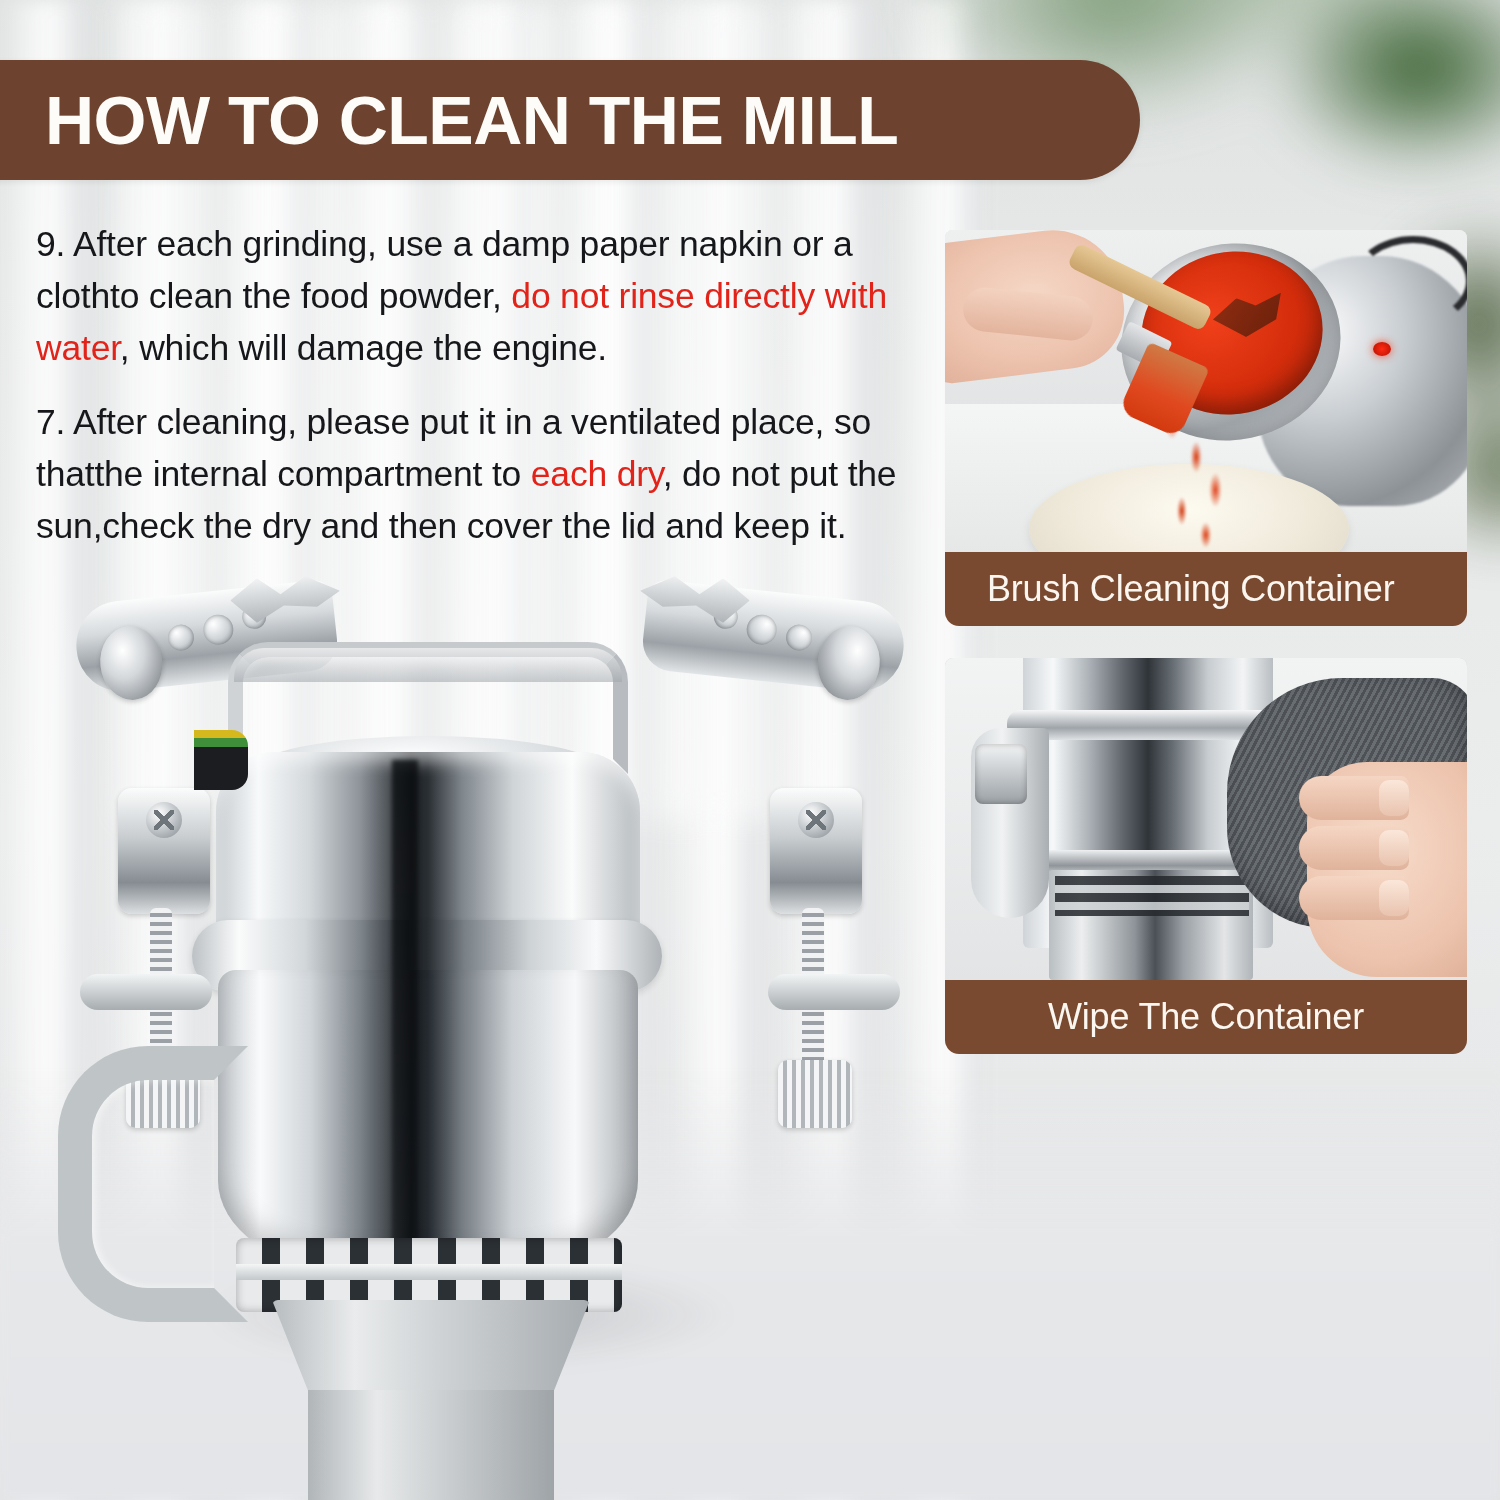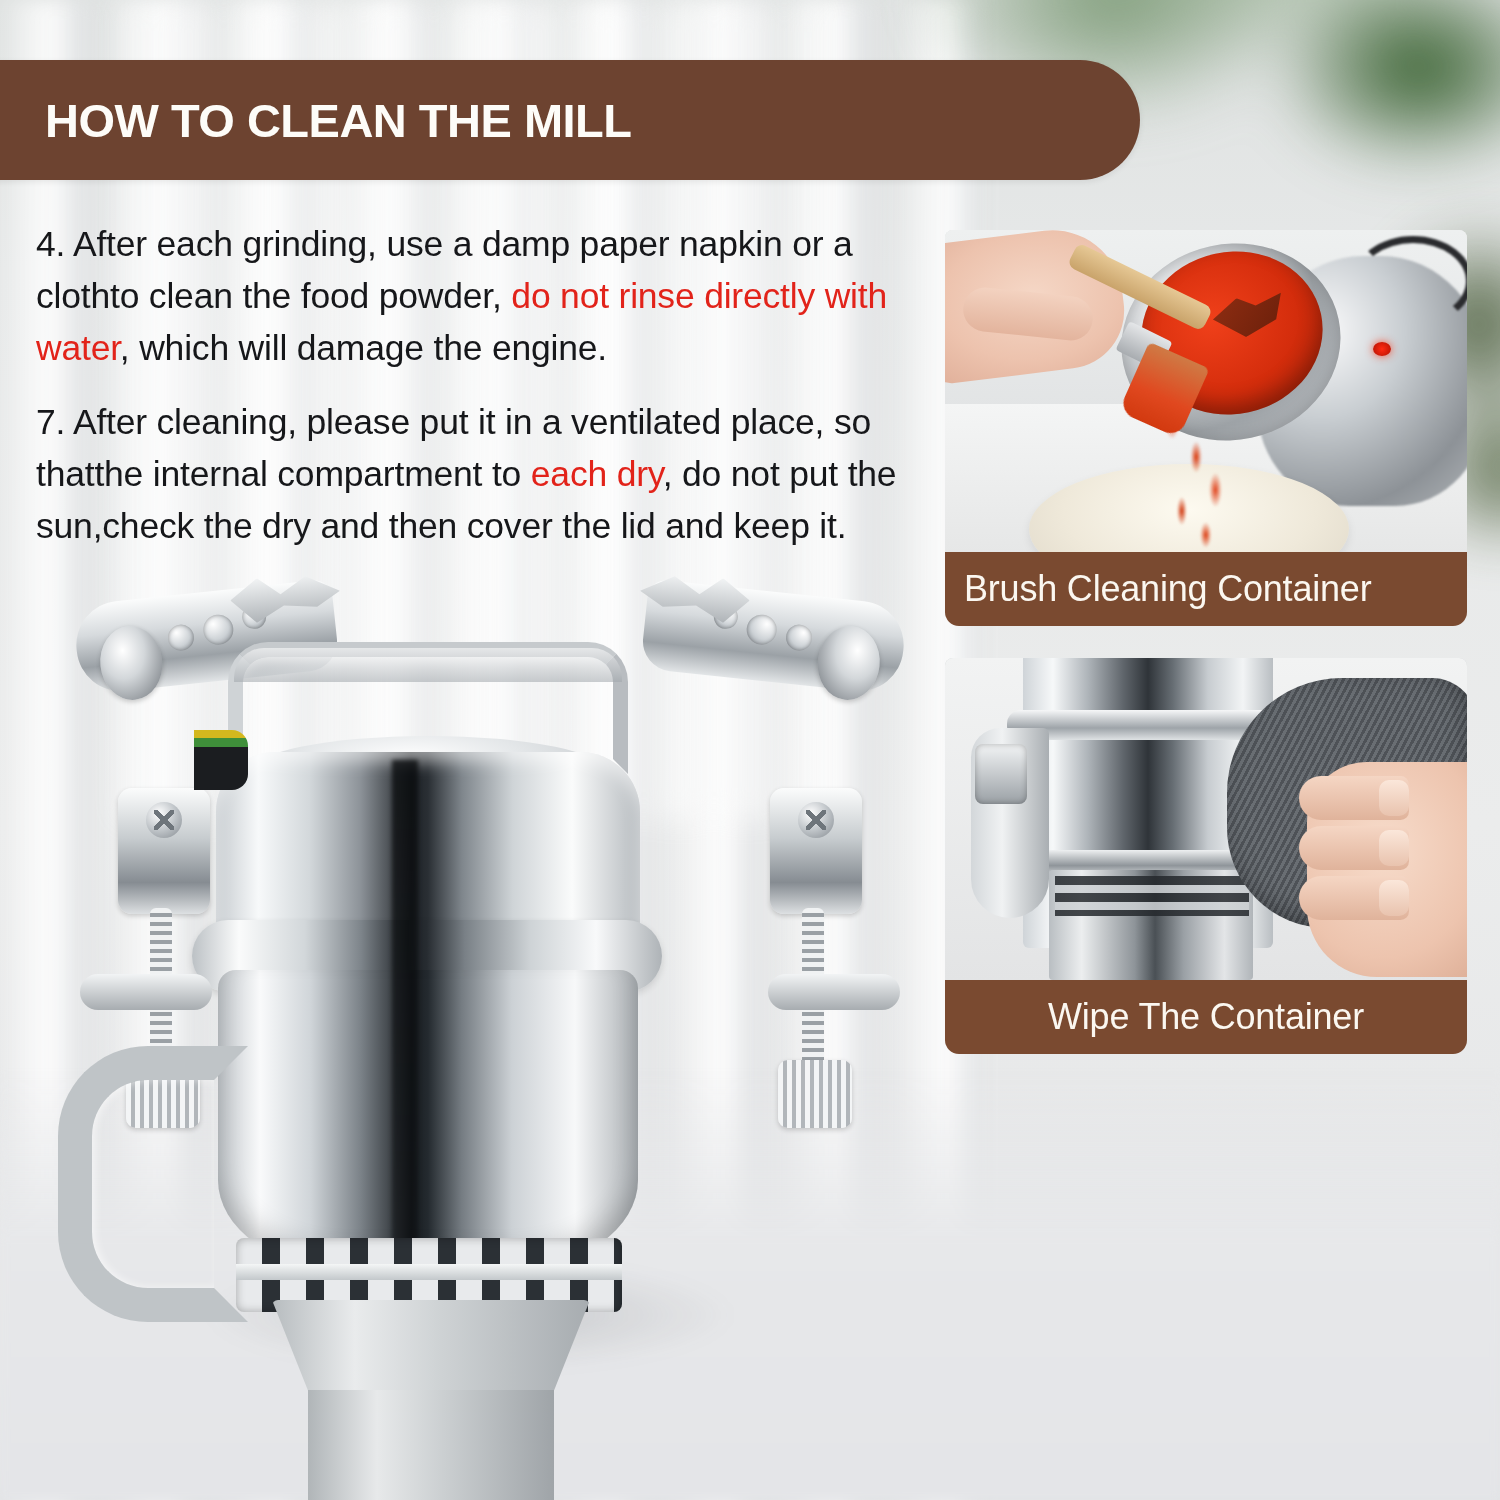--- a/index.html
+++ b/index.html
@@ -68,21 +68,21 @@
     position:absolute; left:-40px; top:60px;
     width:1180px; height:120px;
     background:#6d4330;
     border-radius:0 62px 62px 0;
     display:flex; align-items:center;
     z-index:5;
     box-shadow:0 2px 6px rgba(0,0,0,.08);
   }
   #header-title{
     color:#fdfcf8;
-    font-size:47px;
+    font-size:68px;
     font-weight:700;
     letter-spacing:-0.5px;
     margin-left:85px;
     white-space:nowrap;
     font-family:"Liberation Sans", sans-serif;
   }
 
   
   #instructions{
     position:absolute; left:36px; top:218px; width:890px;
@@ -126,21 +126,21 @@
   }
   .card-caption{
     width:522px; height:74px;
     background:#7a4a30;
     border-radius:0 0 14px 14px;
     display:flex; align-items:center;
     color:#fbf7f0;
     font-size:36px;
     letter-spacing:-0.2px;
   }
-  .cap-left{ padding-left:19px; }
+  .cap-left{ padding-left:42px; }
   .cap-center{ justify-content:center; }
 
   
   .p1{ position:absolute; inset:0; background:linear-gradient(170deg,#f3f3f2 0%,#e8e8e7 55%,#dcdcdb 100%); }
   .p1-wall{ position:absolute; left:0; top:0; width:100%; height:56%; background:linear-gradient(180deg,#eef0f0,#e2e4e5); }
   .p1-table{ position:absolute; left:0; bottom:0; width:100%; height:46%; background:linear-gradient(180deg,#f4f5f5,#e6e7e7); }
   .p1-hand{
     position:absolute; left:-22px; top:4px; width:200px; height:140px;
     background:radial-gradient(ellipse at 55% 45%, #f5d7c6 0%, #edc3ae 58%, #dfae98 100%);
     border-radius:0 70px 58px 22px;
@@ -543,21 +543,21 @@
   <div class="bg-white-table"></div>
 </div>
 
 <div id="header-banner">
   <div id="header-title">HOW TO CLEAN THE MILL</div>
 </div>
 
 <div id="instructions">
 
   <p class="para">
-    <span>4. After each grinding, use a damp paper napkin or a clothto clean the food powder, </span><span class="hl">do not rinse directly with water</span><span>, which will damage the engine.</span>
+    <span>9. After each grinding, use a damp paper napkin or a clothto clean the food powder, </span><span class="hl">do not rinse directly with water</span><span>, which will damage the engine.</span>
   </p>
 
   <p class="para">
     <span>7. After cleaning, please put it in a ventilated place, so thatthe internal compartment to </span><span class="hl">each dry</span><span>, do not put the sun,check the dry and then cover the lid and keep it.</span>
   </p>
 
 </div>
 
 <div id="product-photo">
   <div class="mill">

